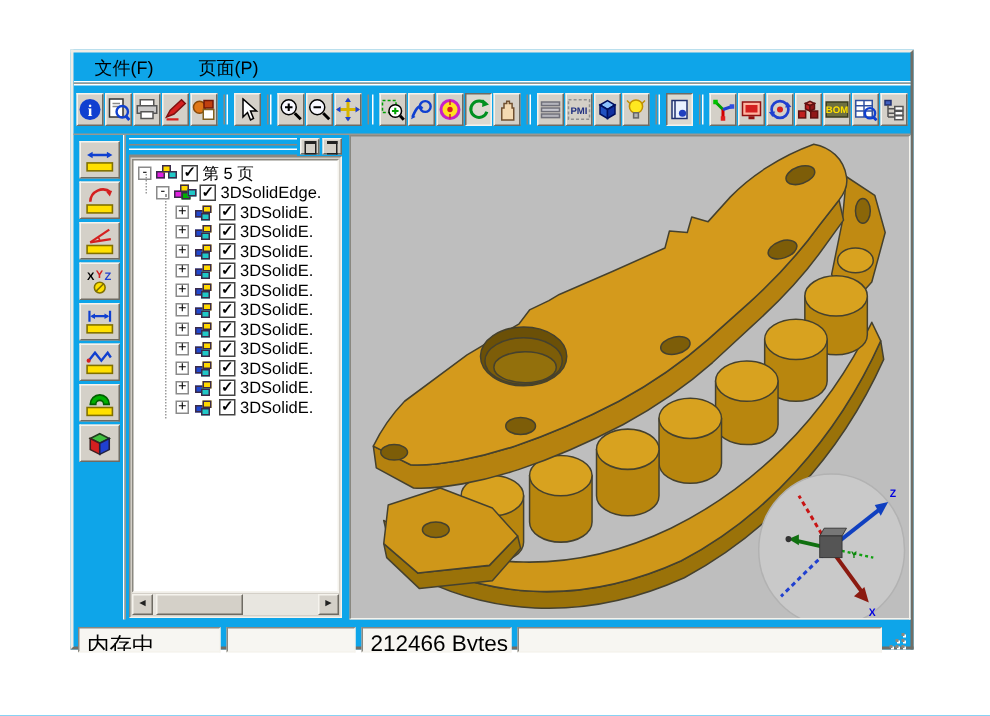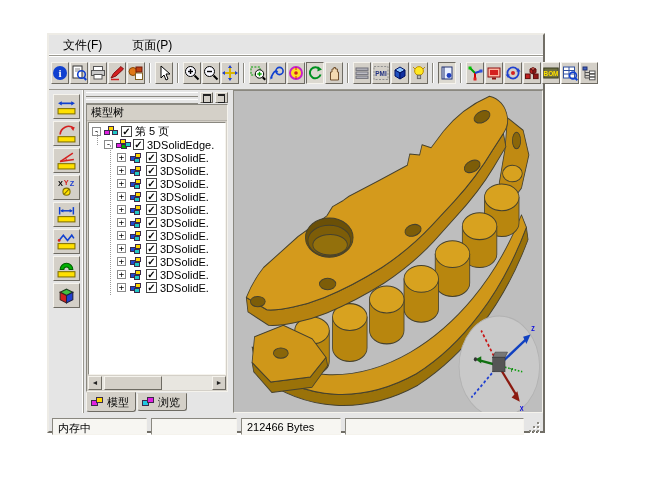--- a/index.html
+++ b/index.html
@@ -1,18 +1,18 @@
 <!DOCTYPE html>
 <html><head>
 <meta charset="utf-8">
 <style>
   html,body{margin:0;padding:0;}
   body{width:660px;height:477px;background:#ffffff;position:relative;
        font-family:"Liberation Sans", sans-serif;font-size:11px;color:#000;}
-  .window{position:absolute;left:47px;top:33px;width:498px;height:400px;background:#e5e5e5;
+  .window{position:absolute;left:47px;top:33px;width:562px;height:400px;background:#0ea5e9;
           border:2px solid;border-color:#eeece6 #716e66 #716e66 #eeece6;box-sizing:border-box;}
   
   .menubar{height:20px;display:flex;align-items:center;gap:26px;padding-left:12px;
            border-bottom:1px solid #9a9890;box-shadow:0 -1px 0 #ffffff inset;font-size:12px;}
   .menuitem{padding:1px 2px;cursor:default;}
   
   .toolbar{height:29px;display:flex;align-items:center;padding:2px 2px;gap:1px;
            border-bottom:1px solid #9a9890;box-shadow:0 1px 0 #ffffff inset;}
   .tb{width:24px;height:22px;display:flex;align-items:center;justify-content:center;background:#d4d0c8;
       border:1px solid;border-color:#f5f3ed #6e6b63 #6e6b63 #f5f3ed;padding:0;box-sizing:border-box;}
@@ -70,21 +70,21 @@
   .tico1 .c1{left:0;top:3px;background:#e020e0;} .tico1 .c2{left:5px;top:0;background:#ffd800;}
   .tico2 .c1{left:0;top:3px;background:#20c8e0;} .tico2 .c2{left:5px;top:0;background:#e020e0;}
   .splitter{width:4px;}
   
   .viewport{flex:1;position:relative;background:#bebebe;border:1px solid;
             border-color:#8a8880 #f5f3ed #f5f3ed #8a8880;overflow:hidden;}
   .viewport svg{position:absolute;left:0;top:0;width:100%;height:100%;}
   
   .statusbar{height:24px;display:flex;align-items:center;gap:4px;padding:0 3px;box-sizing:border-box;margin-top:1px;}
   .field{height:17px;box-sizing:border-box;border:1px solid;border-color:#8a8880 #f5f3ed #f5f3ed #8a8880;
-         background:#f7f6f2;font-size:11px;padding:2px 5px 0 5px;overflow:hidden;white-space:nowrap;}
+         background:#f7f6f2;font-size:15px;padding:2px 5px 0 5px;overflow:hidden;white-space:nowrap;}
   .f1{width:95px;} .f2{width:86px;} .f3{width:100px;} .f4{flex:1;}
   .grip{width:12px;height:14px;position:relative;flex:none;}
   .grip i{position:absolute;width:2px;height:2px;background:#8a8880;box-shadow:1px 1px 0 #fff;}
   .grip .d1{right:1px;bottom:1px;} .grip .d2{right:1px;bottom:5px;} .grip .d3{right:5px;bottom:1px;}
   .grip .d4{right:1px;bottom:9px;} .grip .d5{right:5px;bottom:5px;} .grip .d6{right:9px;bottom:1px;}
 </style>
 </head>
 <body>
 
 <div class="window">
@@ -374,21 +374,20 @@
             <i></i>
           </span>
         <button class="gbtn">
             <i class="g-max"></i>
           </button>
         <button class="gbtn">
             <i class="g-hide"></i>
           </button>
       </div>
       <div class="panel-inner">
-        <div class="caption">模型树</div>
         <div class="treearea">
           <div class="vline" style="left:8px;top:9px;height:13px;"></div>
           <div class="vline" style="left:21px;top:22px;height:150px;"></div>
           <div class="trow lvl0">
             <span class="exp">-</span>
             <span class="tico page">
                 <i class="c1"></i>
                 <i class="c2"></i>
                 <i class="c3"></i>
               </span>
@@ -516,36 +515,20 @@
             <span class="cb">✓</span>
             <span class="tlabel">3DSolidE.</span>
           </div>
         </div>
         <div class="hscroll">
           <button class="sbtn">◄</button>
           <span class="strack">
               <span class="sthumb"></span>
             </span>
           <button class="sbtn">►</button>
-        </div>
-      </div>
-      <div class="tabs">
-        <div class="tab active">
-          <span class="tabico tico1">
-              <i class="c1"></i>
-              <i class="c2"></i>
-            </span>
-          <span>模型</span>
-        </div>
-        <div class="tab">
-          <span class="tabico tico2">
-              <i class="c1"></i>
-              <i class="c2"></i>
-            </span>
-          <span>浏览</span>
         </div>
       </div>
     </div>
 
     <div class="splitter"></div>
 
     <div class="viewport">
       <svg viewBox="0 0 375 311" preserveAspectRatio="none">
         <g stroke="#45412e" stroke-width="1" stroke-linejoin="round">
 

